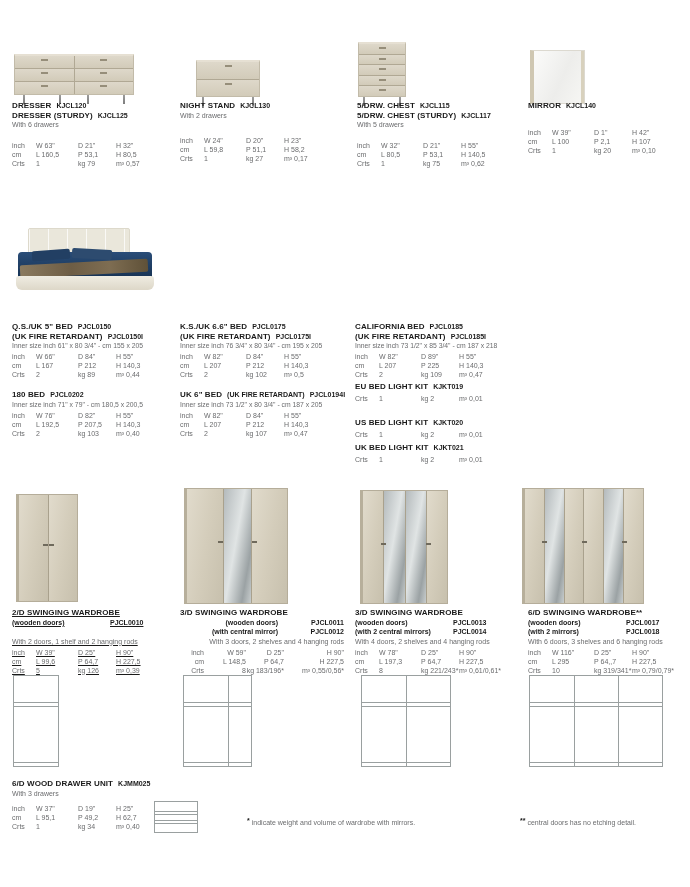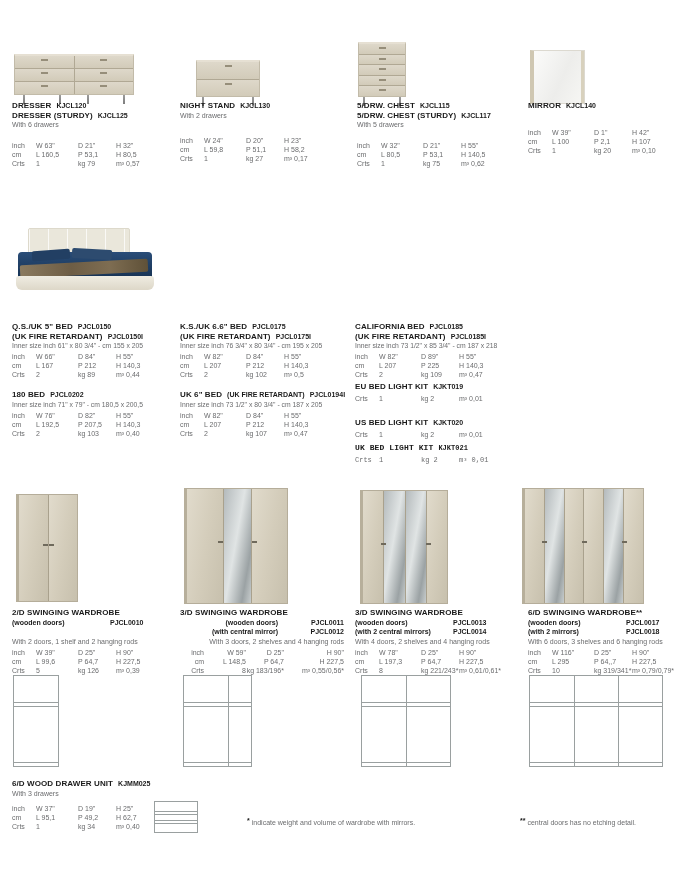--- a/index.html
+++ b/index.html
@@ -400,21 +400,21 @@
   <div class="spec">
       <div class="srow">
         <span>Crts</span>
         <span>1</span>
         <span>kg 2</span>
         <span>m³ 0,01</span>
       </div>
     </div>
 </div>
 
-<div class="blk" style="left:355px;top:443px;font-family:Liberation Mono, monospace;">
+<div class="blk" style="left:355px;top:443px;">
   <div class="tline">
       <span class="t">UK BED LIGHT KIT</span>
       <span class="code">KJKT021</span>
     </div>
   <div class="spec">
       <div class="srow">
         <span>Crts</span>
         <span>1</span>
         <span>kg 2</span>
         <span>m³ 0,01</span>
@@ -451,21 +451,21 @@
   <div class="panel mirrorp"></div>
   <div class="panel wood"></div>
   <div class="panel wood"></div>
   <div class="panel mirrorp"></div>
   <div class="panel wood"></div>
   <i class="hnd" style="left:14%;"></i>
   <i class="hnd" style="left:48%;"></i>
   <i class="hnd" style="left:82%;"></i>
 </div>
 
-<div class="blk" style="left:12px;top:608px;">
+<div class="blk" style="left:12px;top:608px;text-decoration:underline;">
   <div class="tline">
       <span class="t">2/D SWINGING WARDROBE</span>
     </div>
   <div class="subrow">
       <span>(wooden doors)</span>
       <span>PJCL0010</span>
     </div>
   <div class="spacer"></div>
   <div class="desc">With 2 doors, 1 shelf and 2 hanging rods</div>
   <div class="spec">

